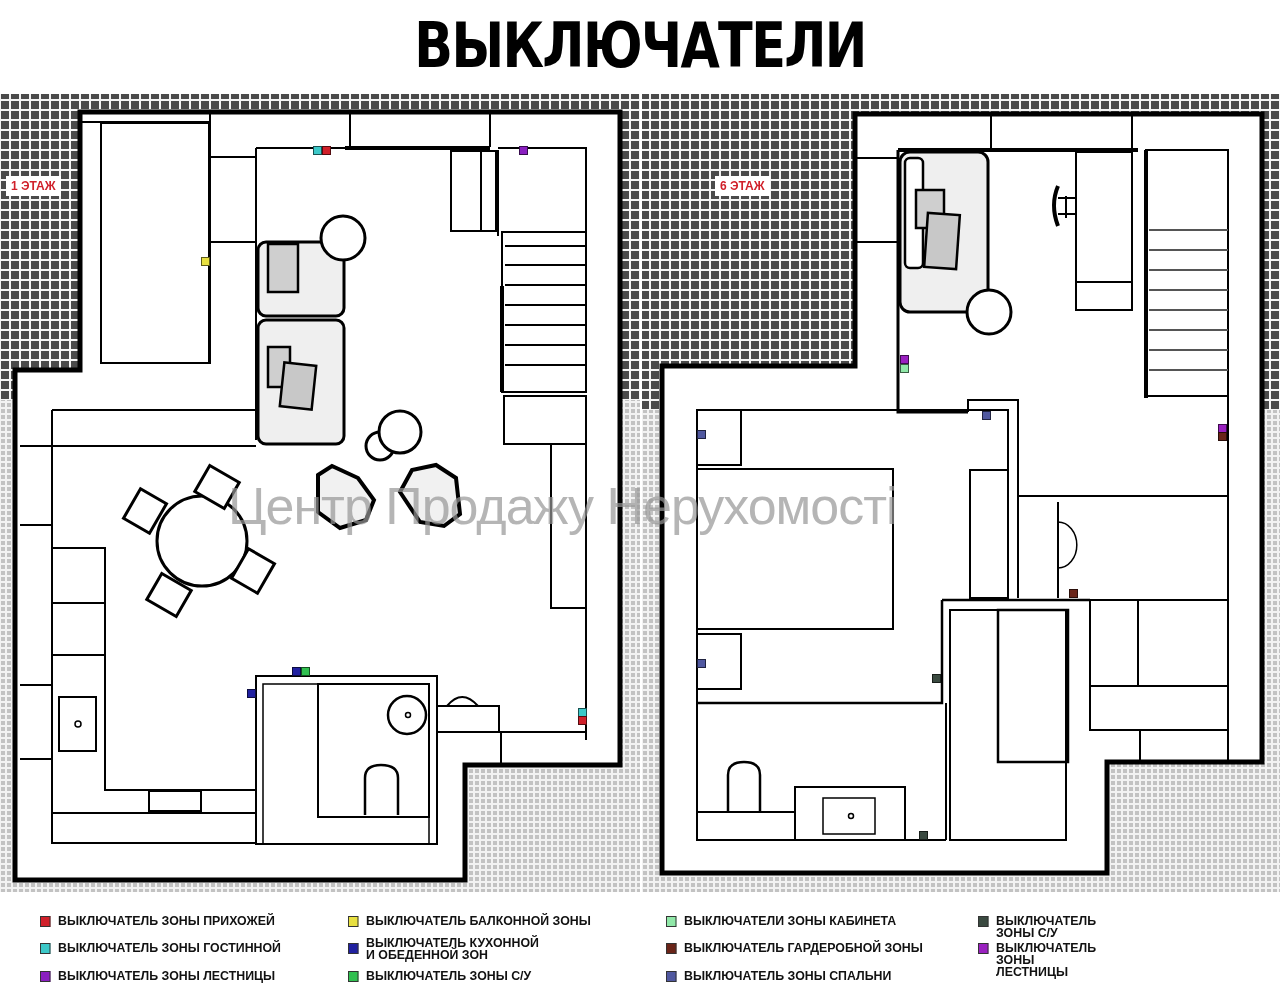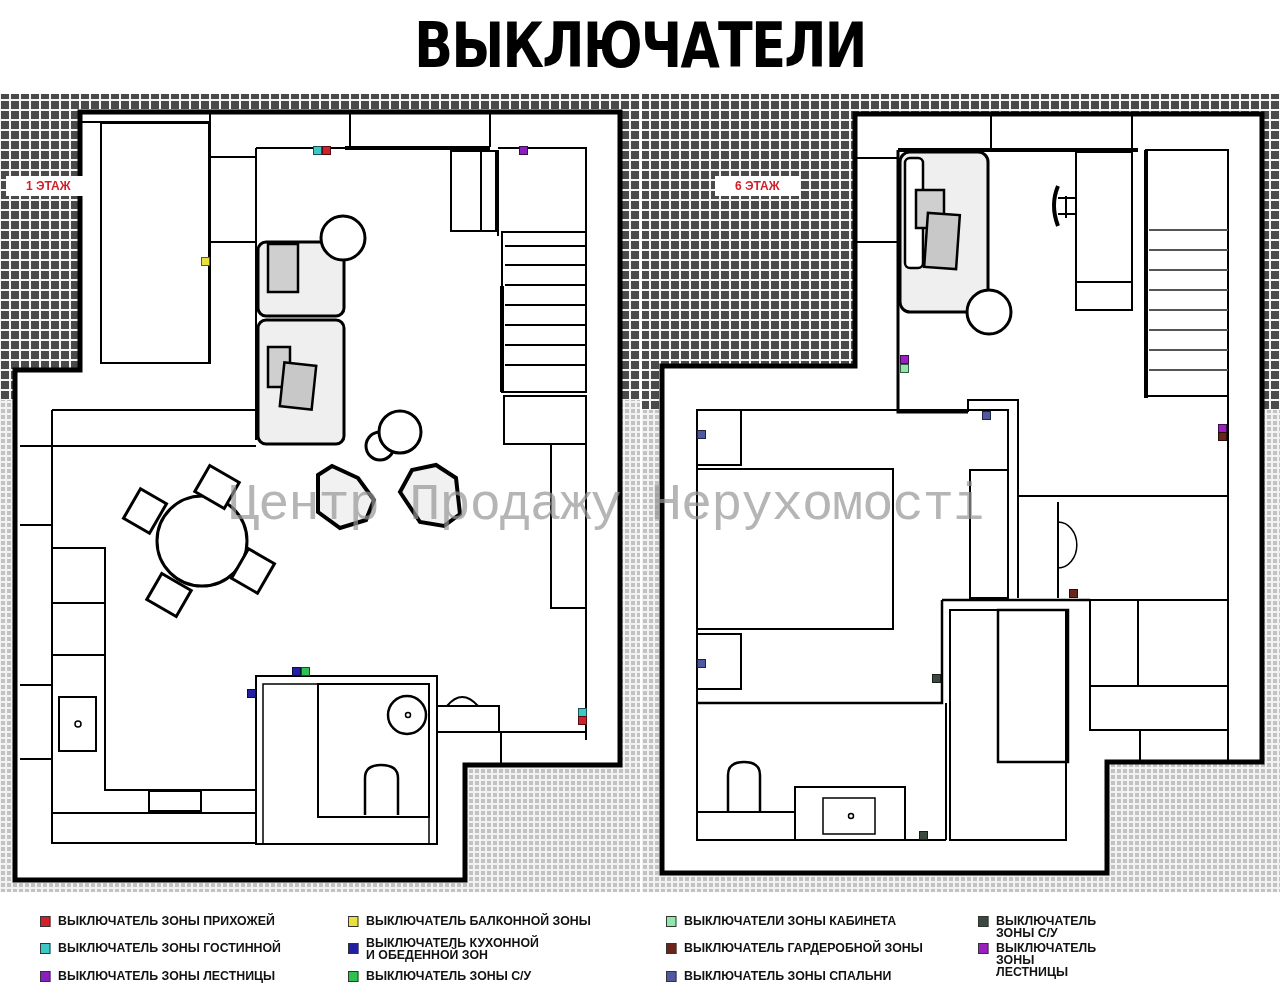--- a/index.html
+++ b/index.html
@@ -1,20 +1,20 @@
 <!DOCTYPE html>
 <html><head>
 <meta charset="utf-8">
 <style>
   html,body{margin:0;padding:0;background:#fff;}
   body{width:1280px;height:1003px;position:relative;overflow:hidden;font-family:"Liberation Sans",sans-serif;}
   .title{position:absolute;left:0;top:8px;width:1280px;text-align:center;font-family:"DejaVu Sans",sans-serif;font-weight:bold;font-size:62px;letter-spacing:-2px;color:#000;transform:scaleX(0.82);transform-origin:center;line-height:76px;}
   svg.plan{position:absolute;left:0;top:0;}
-  .floor-label{position:absolute;background:#fff;color:#d0202a;font-weight:bold;font-size:12px;padding:3px 20px;line-height:14px;}
-  .watermark{position:absolute;left:228px;top:476px;font-family:Liberation Mono, monospace;font-size:52px;color:rgba(150,150,150,0.7);letter-spacing:-1px;white-space:nowrap;pointer-events:none;}
+  .floor-label{position:absolute;background:#fff;color:#d0202a;font-weight:bold;font-size:12px;padding:3px 5px;line-height:14px;}
+  .watermark{position:absolute;left:228px;top:476px;font-family:Liberation Sans, sans-serif;font-size:52px;color:rgba(150,150,150,0.7);letter-spacing:-1px;white-space:nowrap;pointer-events:none;}
   .legend{position:absolute;left:0;top:905px;width:1045px;height:98px;}
   .legend-item{position:absolute;display:flex;align-items:flex-start;font-weight:bold;font-size:13px;color:#111;line-height:12px;transform:scaleX(0.95);transform-origin:left;}
   .swatch{width:9px;height:9px;border:1px solid #333;margin-right:8px;margin-top:1px;flex:0 0 auto;}
   .sw-marker{position:absolute;width:9px;height:9px;border:1px solid rgba(0,0,0,0.6);box-sizing:border-box;}
 </style>
 </head>
 <body>
 
 <div class="title">ВЫКЛЮЧАТЕЛИ</div>
 

